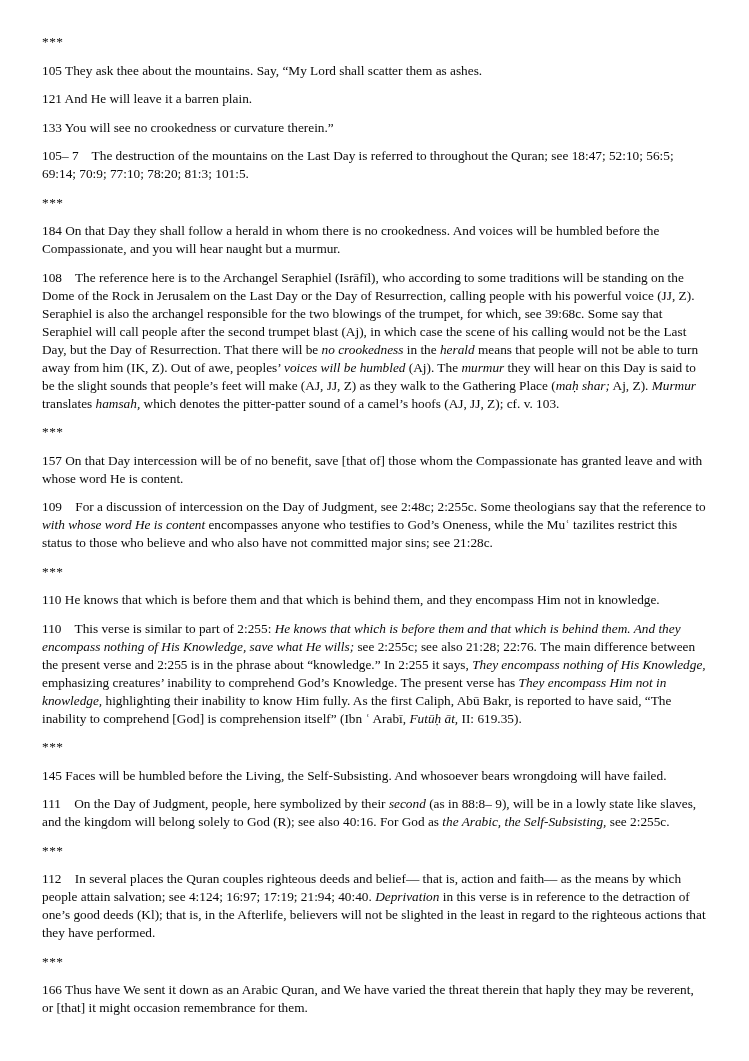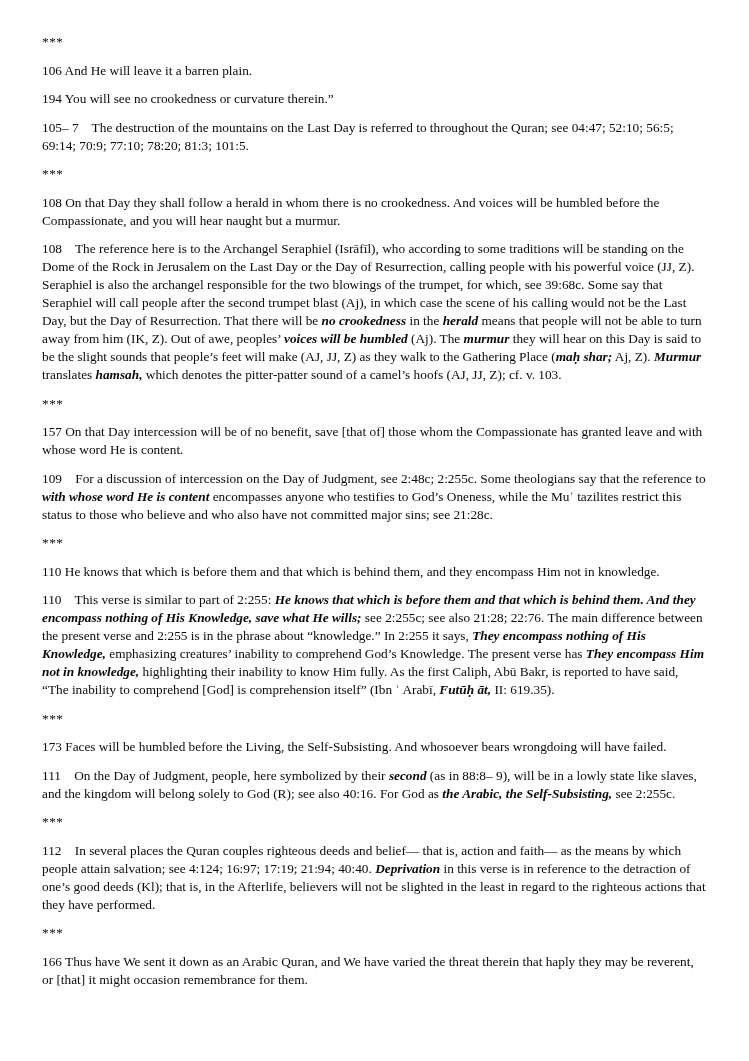--- a/index.html
+++ b/index.html
@@ -14,39 +14,40 @@
     padding: 33px 41px 0 42px;
     font-size: 13.3px;
     line-height: 18px;
   }
   .page p {
     margin: 0 0 10.5px 0;
     white-space: pre-wrap;
     text-align: left;
   }
   .page p.separator { letter-spacing: 0.5px; }
-  .it { font-style: italic; font-weight: bold; }
+  .it { font-style: italic; }
 </style>
 </head>
 <body>
 
 <div class="page">
     <p class="separator"><span>***</span></p>
-    <p class="verse"><span>106 And He will leave it a barren plain.</span></p>
-    <p class="verse"><span>194 You will see no crookedness or curvature therein.”</span></p>
-    <p class="commentary"><span>105– 7    The destruction of the mountains on the Last Day is referred to throughout the Quran; see 04:47; 52:10; 56:5; 69:14; 70:9; 77:10; 78:20; 81:3; 101:5.</span></p>
+    <p class="verse"><span>105 They ask thee about the mountains. Say, “My Lord shall scatter them as ashes.</span></p>
+    <p class="verse"><span>121 And He will leave it a barren plain.</span></p>
+    <p class="verse"><span>133 You will see no crookedness or curvature therein.”</span></p>
+    <p class="commentary"><span>105– 7    The destruction of the mountains on the Last Day is referred to throughout the Quran; see 18:47; 52:10; 56:5; 69:14; 70:9; 77:10; 78:20; 81:3; 101:5.</span></p>
     <p class="separator"><span>***</span></p>
-    <p class="verse"><span>108 On that Day they shall follow a herald in whom there is no crookedness. And voices will be humbled before the Compassionate, and you will hear naught but a murmur.</span></p>
+    <p class="verse"><span>184 On that Day they shall follow a herald in whom there is no crookedness. And voices will be humbled before the Compassionate, and you will hear naught but a murmur.</span></p>
     <p class="commentary"><span>108    The reference here is to the Archangel Seraphiel (Isrāfīl), who according to some traditions will be standing on the Dome of the Rock in Jerusalem on the Last Day or the Day of Resurrection, calling people with his powerful voice (JJ, Z). Seraphiel is also the archangel responsible for the two blowings of the trumpet, for which, see 39:68c. Some say that Seraphiel will call people after the second trumpet blast (Aj), in which case the scene of his calling would not be the Last Day, but the Day of Resurrection. That there will be </span><span class="it">no crookedness</span><span> in the </span><span class="it">herald</span><span> means that people will not be able to turn away from him (IK, Z). Out of awe, peoples’ </span><span class="it">voices will be humbled</span><span> (Aj). The </span><span class="it">murmur</span><span> they will hear on this Day is said to be the slight sounds that people’s feet will make (AJ, JJ, Z) as they walk to the Gathering Place (</span><span class="it">maḥ shar;</span><span> Aj, Z). </span><span class="it">Murmur</span><span> translates </span><span class="it">hamsah,</span><span> which denotes the pitter-patter sound of a camel’s hoofs (AJ, JJ, Z); cf. v. 103.</span></p>
     <p class="separator"><span>***</span></p>
     <p class="verse"><span>157 On that Day intercession will be of no benefit, save [that of] those whom the Compassionate has granted leave and with whose word He is content.</span></p>
     <p class="commentary"><span>109    For a discussion of intercession on the Day of Judgment, see 2:48c; 2:255c. Some theologians say that the reference to </span><span class="it">with whose word He is content</span><span> encompasses anyone who testifies to God’s Oneness, while the Muʿ tazilites restrict this status to those who believe and who also have not committed major sins; see 21:28c.</span></p>
     <p class="separator"><span>***</span></p>
     <p class="verse"><span>110 He knows that which is before them and that which is behind them, and they encompass Him not in knowledge.</span></p>
     <p class="commentary"><span>110    This verse is similar to part of 2:255: </span><span class="it">He knows that which is before them and that which is behind them. And they encompass nothing of His Knowledge, save what He wills;</span><span> see 2:255c; see also 21:28; 22:76. The main difference between the present verse and 2:255 is in the phrase about “knowledge.” In 2:255 it says, </span><span class="it">They encompass nothing of His Knowledge,</span><span> emphasizing creatures’ inability to comprehend God’s Knowledge. The present verse has </span><span class="it">They encompass Him not in knowledge,</span><span> highlighting their inability to know Him fully. As the first Caliph, Abū Bakr, is reported to have said, “The inability to comprehend [God] is comprehension itself” (Ibn ʿ Arabī, </span><span class="it">Futūḥ āt,</span><span> II: 619.35).</span></p>
     <p class="separator"><span>***</span></p>
-    <p class="verse"><span>173 Faces will be humbled before the Living, the Self-Subsisting. And whosoever bears wrongdoing will have failed.</span></p>
+    <p class="verse"><span>145 Faces will be humbled before the Living, the Self-Subsisting. And whosoever bears wrongdoing will have failed.</span></p>
     <p class="commentary"><span>111    On the Day of Judgment, people, here symbolized by their </span><span class="it">second</span><span> (as in 88:8– 9), will be in a lowly state like slaves, and the kingdom will belong solely to God (R); see also 40:16. For God as </span><span class="it">the Arabic, the Self-Subsisting,</span><span> see 2:255c.</span></p>
     <p class="separator"><span>***</span></p>
     <p class="commentary"><span>112    In several places the Quran couples righteous deeds and belief— that is, action and faith— as the means by which people attain salvation; see 4:124; 16:97; 17:19; 21:94; 40:40. </span><span class="it">Deprivation</span><span> in this verse is in reference to the detraction of one’s good deeds (Kl); that is, in the Afterlife, believers will not be slighted in the least in regard to the righteous actions that they have performed.</span></p>
     <p class="separator"><span>***</span></p>
     <p class="verse"><span>166 Thus have We sent it down as an Arabic Quran, and We have varied the threat therein that haply they may be reverent, or [that] it might occasion remembrance for them.</span></p>
   </div>
 
 </body></html>

